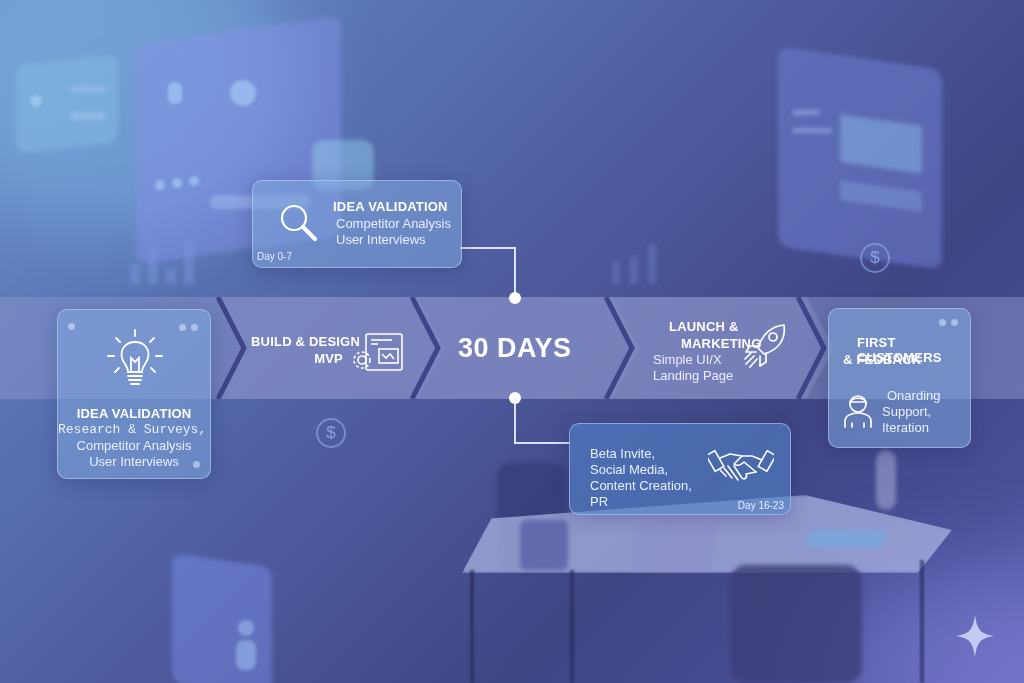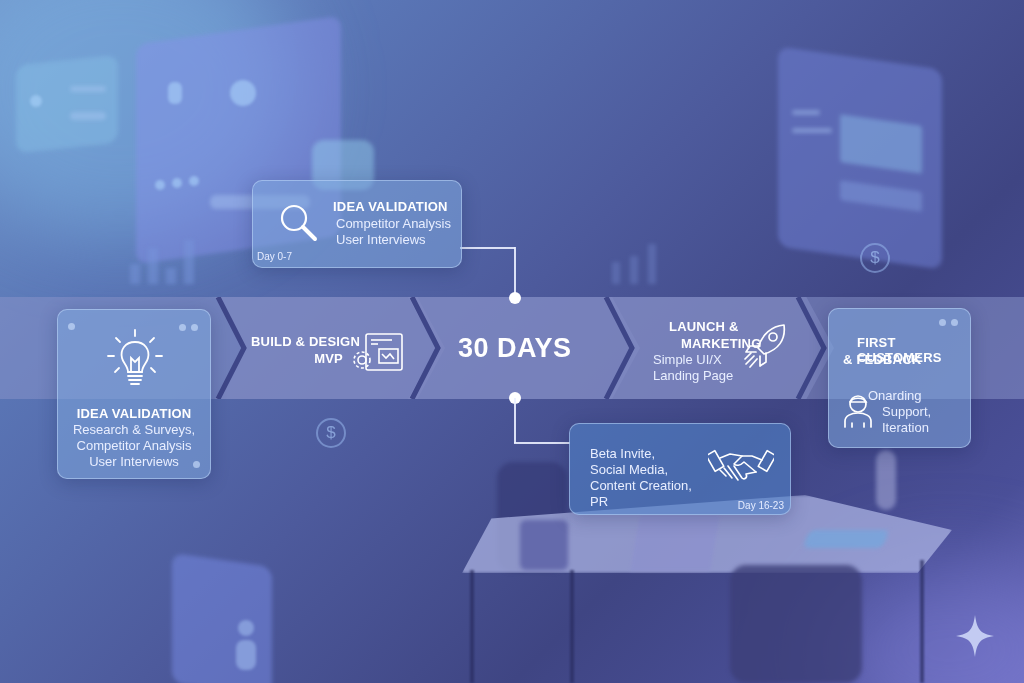--- a/index.html
+++ b/index.html
@@ -177,21 +177,21 @@
       <line x1="9" y1="44" x2="13" y2="40"></line>
       <line x1="49" y1="44" x2="45" y2="40"></line>
       <path d="M29 14 C19 14 14 22 16 30 C17 35 22 38 22 44 L36 44 C36 38 41 35 42 30 C44 22 39 14 29 14 Z"></path>
       <path d="M25 44 L25 30 L29 34 L33 30 L33 44"></path>
       <line x1="22" y1="48" x2="36" y2="48"></line>
       <line x1="23" y1="52" x2="35" y2="52"></line>
       <line x1="25" y1="56" x2="33" y2="56"></line>
     </g>
   </svg>
   <div class="title" style="position:absolute;left:0;width:100%;text-align:center;top:96px;">IDEA VALIDATION</div>
-  <div class="sub" style="position:absolute;left:0;width:100%;text-align:center;top:112px;">Research &amp; Surveys,</div>
+  <div class="sub" style="position:absolute;left:0;width:100%;top:112px;font-family:Liberation Mono, monospace;">Research &amp; Surveys,</div>
   <div class="sub" style="position:absolute;left:0;width:100%;text-align:center;top:128px;">Competitor Analysis</div>
   <div class="sub" style="position:absolute;left:0;width:100%;text-align:center;top:144px;">User Interviews</div>
   <div class="dots" style="right:10px;bottom:10px;">
       <span class="dot"></span>
     </div>
 </div>
 
 <div>
   <div class="title stage-label" style="left:250px;top:334px;width:110px;">BUILD &amp; DESIGN</div>
   <div class="title stage-label" style="left:250px;top:351px;width:93px;">MVP</div>
@@ -254,20 +254,20 @@
   <div class="title" style="position:absolute;left:14px;top:43px;">&amp; FEDBACK</div>
   <svg class="icon" style="left:14px;top:84px;" width="30" height="36" viewBox="0 0 30 36">
     <g fill="none" stroke="#fff" stroke-width="1.7" stroke-linecap="round">
       <circle cx="15" cy="11" r="8"></circle>
       <path d="M7 9 C10 4 20 4 23 9 L7 9"></path>
       <path d="M2 34 L2 28 C2 23 8 20 15 20 C22 20 28 23 28 28 L28 34"></path>
       <line x1="9" y1="30" x2="9" y2="34"></line>
       <line x1="21" y1="30" x2="21" y2="34"></line>
     </g>
   </svg>
-  <div class="sub" style="position:absolute;left:39px;top:79px;">Onarding</div>
+  <div class="sub" style="position:absolute;left:58px;top:79px;">Onarding</div>
   <div class="sub" style="position:absolute;left:53px;top:95px;">Support,</div>
   <div class="sub" style="position:absolute;left:53px;top:111px;">Iteration</div>
 </div>
 
 <svg class="sparkle" style="left:956px;top:615px;" width="38" height="42" viewBox="0 0 38 42">
   <path d="M19 0 C21 14 24 19 38 21 C24 23 21 28 19 42 C17 28 14 23 0 21 C14 19 17 14 19 0 Z" fill="rgba(210,220,250,0.85)"></path>
 </svg>
 
 </body></html>

